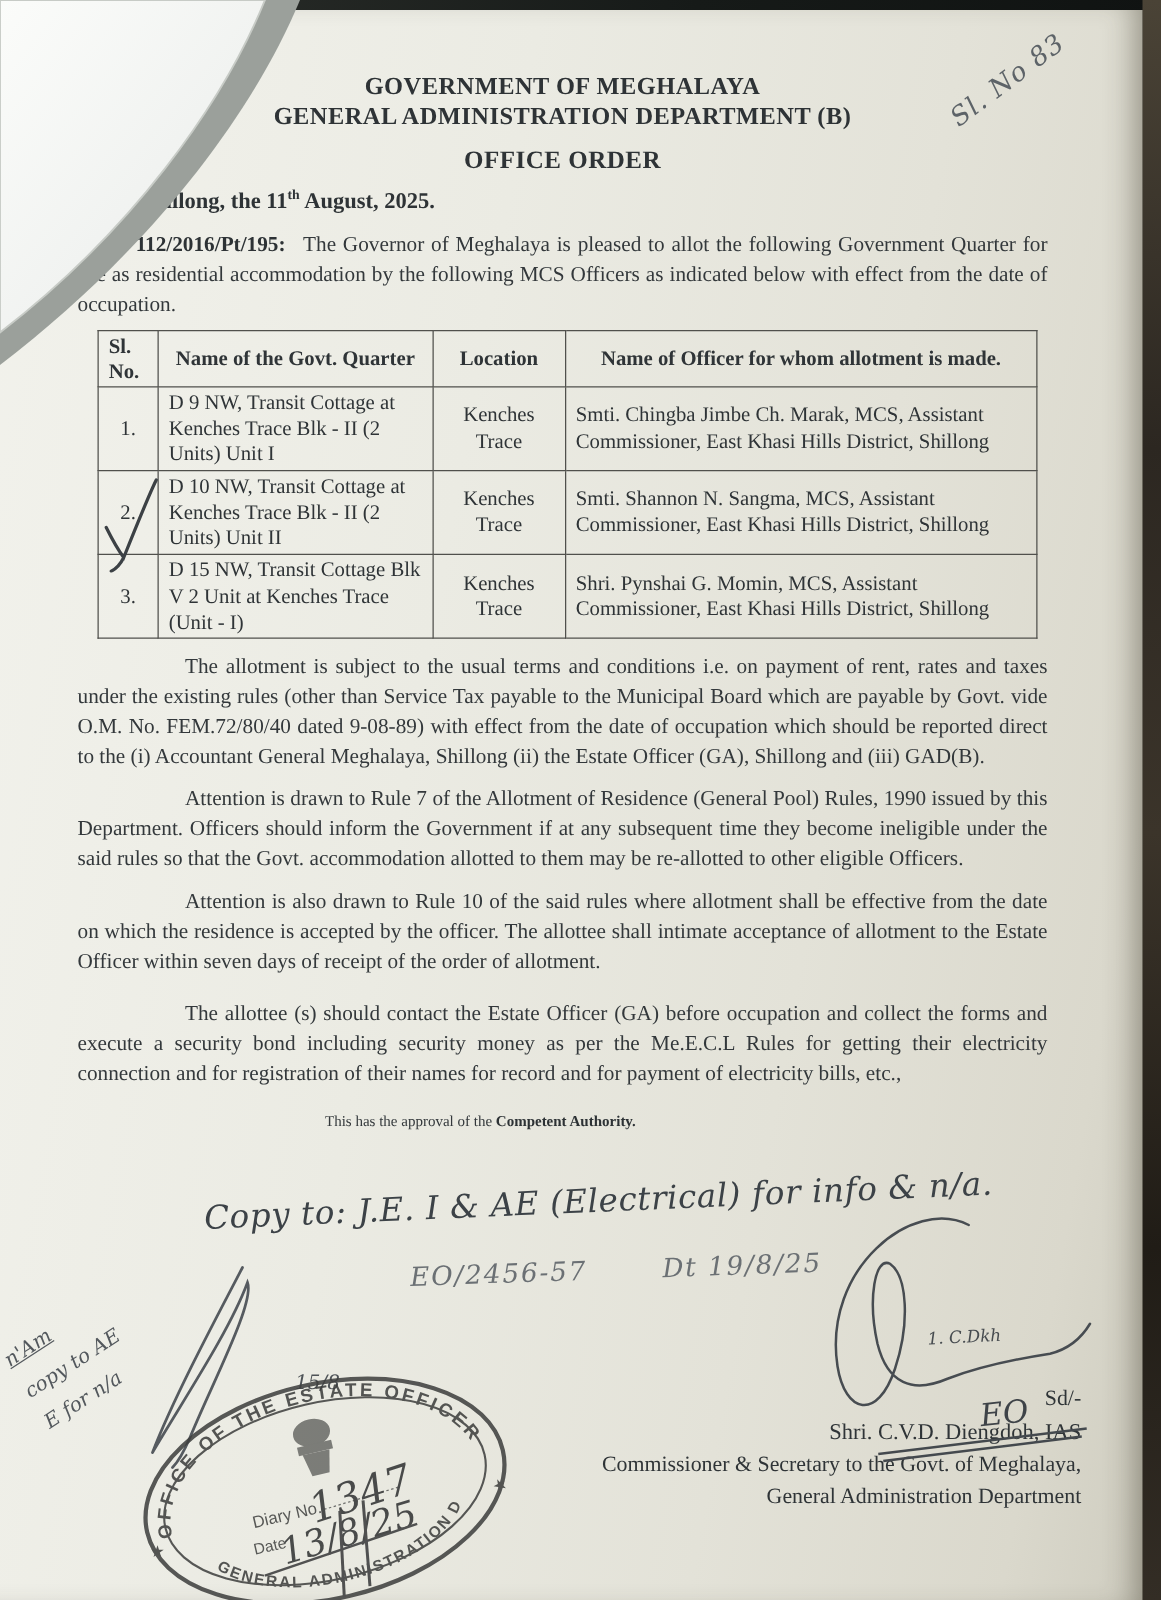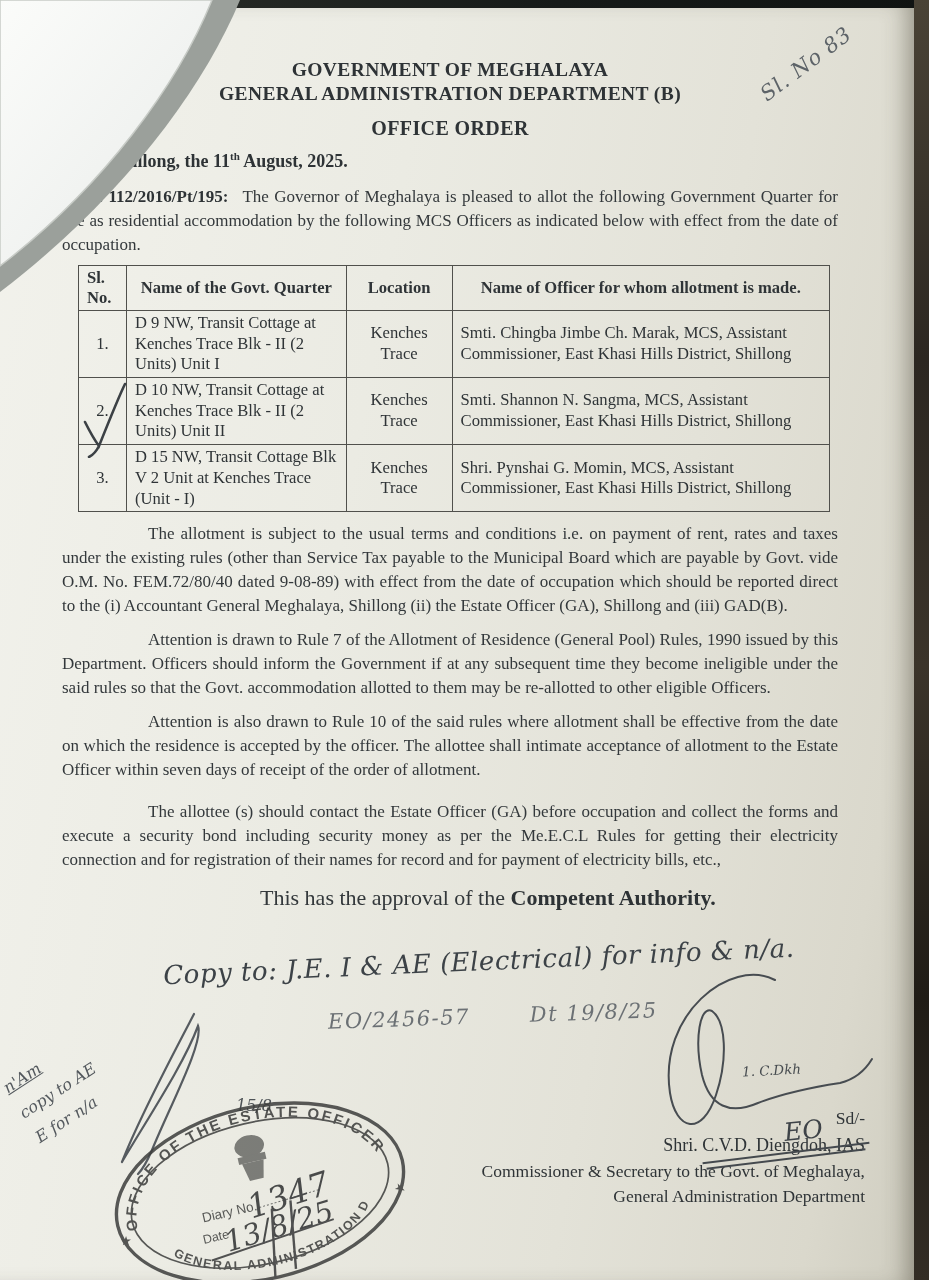--- a/index.html
+++ b/index.html
@@ -20,21 +20,21 @@
   .hdr{ text-align:center;font-weight:bold;color:#2e3336;font-size:19.5px;line-height:24px;letter-spacing:.4px;}
   .hdr1{margin-top:50px;text-align:center;}
   .hdr3{margin-top:10px;font-size:20px;}
   .dateline{margin-top:4px;font-weight:bold;font-size:18px;line-height:24px;color:#2e3336;}
   .dateline sup{font-size:11px;}
   p{margin:0;}
   .ref{margin-top:12px;font-size:17px;line-height:24px;text-align:justify;}
   .ref b{margin-right:14px;color:#2d3235;}
   .body-p{margin-top:10px;font-size:17px;line-height:24px;text-align:justify;text-indent:86px;font-family:Liberation Serif, serif;}
   .gap-lg{margin-top:18px;}
-  .approval{margin-top:14px;font-size:22px;line-height:24px;padding-left:198px;}
+  .approval{margin-top:14px;font-size:12px;line-height:24px;padding-left:198px;}
   .approval b{color:#2d3235;}
   table.allot{border-collapse:collapse;margin:8px 0 0 16px;width:752px;color:#2f3437;}
   table.allot th,table.allot td{border:1.6px solid #50504c;padding:2px 8px;font-size:16.6px;}
   table.allot th{font-weight:bold;text-align:center;line-height:1.2;vertical-align:middle;}
   table.allot th.sl{text-align:left;margin-left:36px;}
   table.allot td{line-height:1.25;vertical-align:middle;}
   td.c{text-align:center;}
   
   .hw{position:absolute;font-family:"DejaVu Serif",serif;font-style:italic;}
   .sl-no{left:752px;top:52px;transform:rotate(-37deg);font-size:21px;color:#5d6368;letter-spacing:1px;}

